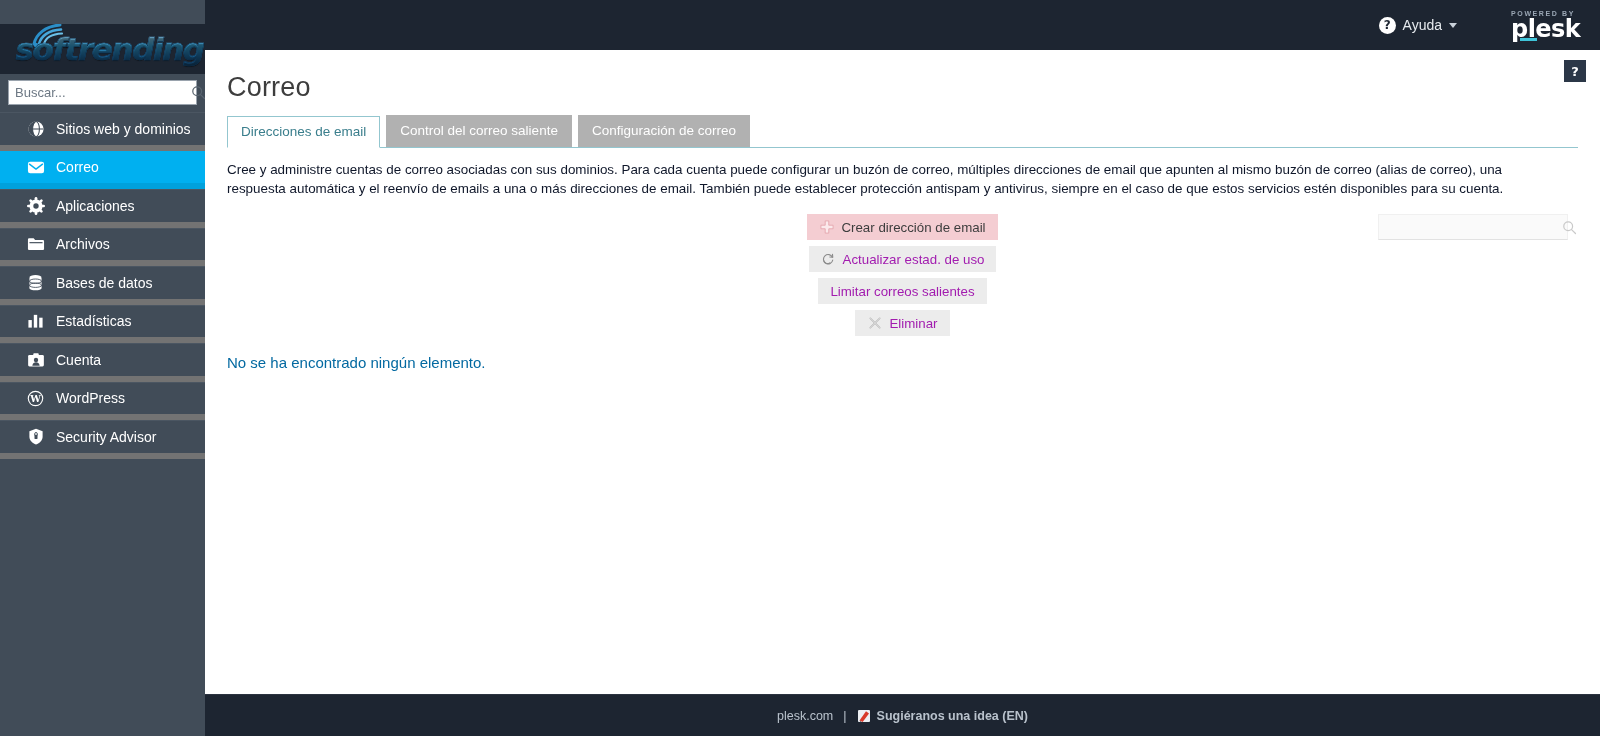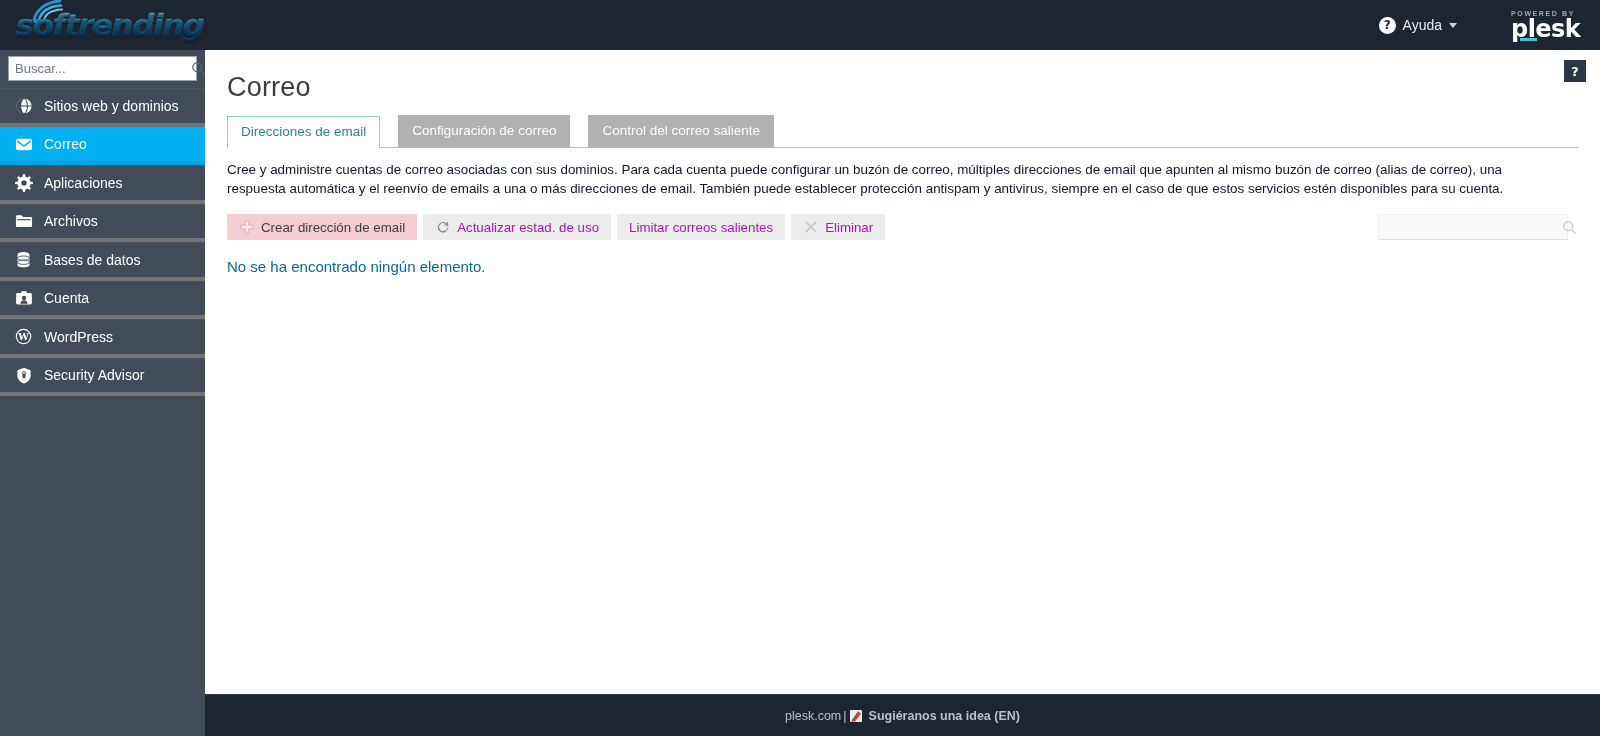--- a/index.html
+++ b/index.html
@@ -14,21 +14,21 @@
   
   #sidebar {
     width: 205px; height: 736px;
     background: #414c58;
     display: flex; flex-direction: column;
     flex: 0 0 205px;
   }
   #logo-area {
     height: 50px; background: #1d2531;
     display: flex; align-items: center; justify-content: center;
-    position: relative; overflow: hidden;
+    position: relative; overflow: hidden; margin-top: 24px;
   }
   .logo-wrap { position: relative; width: 190px; height: 48px; }
   .logo-text {
     position: absolute; left: 8px; top: 6px;
     font-family: "DejaVu Sans", sans-serif;
     font-size: 31px; font-weight: bold; font-style: italic;
     letter-spacing: -1.4px;
     background: linear-gradient(180deg,#bfe4f5 0%,#36a6dd 42%,#1e6fa8 70%,#123c63 100%);
     -webkit-background-clip: text; background-clip: text;
     color: transparent;
@@ -44,24 +44,24 @@
   }
   #side-search input {
     border: 0; outline: 0; flex: 1; font-size: 13px; color: #3b4653;
     font-family: "Liberation Sans", sans-serif; background: transparent;
   }
   #side-search input::placeholder { color: #6d7884; }
   .mag { width: 15px; height: 15px; flex: 0 0 15px; }
 
   .nav-item {
     height: 38.5px; display: flex; align-items: center;
-    padding-left: 14px; gap: 11px;
+    padding-left: 26px; gap: 11px;
     color: #ffffff; font-size: 14px;
     border-top: 1px solid #4b5662;
-    border-bottom: 4px solid #737373;
+    border-bottom: 6px solid #737373;
     cursor: pointer; user-select: none;
   }
   .nav-item.active { background: #00b0f0; border-top-color: #00b0f0; border-bottom-color: #00a1dc; }
   .nav-ico { width: 19px; height: 19px; flex: 0 0 19px; display: flex; align-items: center; justify-content: center; }
   .nav-label { line-height: 1; }
 
   
   #right { flex: 1; display: flex; flex-direction: column; height: 736px; min-width: 0; }
 
   #topbar {
@@ -87,38 +87,38 @@
   }
   #help-toggle {
     position: absolute; right: 14px; top: 10px;
     width: 22px; height: 22px; background: #2b3747; color: #fff;
     display: flex; align-items: center; justify-content: center;
     font-size: 13px; font-weight: bold; cursor: pointer;
     font-family: "DejaVu Sans", sans-serif;
   }
   #page-title { font-size: 27px; color: #3d3d3d; font-weight: normal; margin-bottom: 12px; letter-spacing: 0.2px; }
 
-  #tabs { display: flex; align-items: flex-end; gap: 18px; position: relative; }
+  #tabs { display: flex; align-items: flex-end; gap: 6px; position: relative; }
   .tab {
     padding: 7px 13px 7px 13px; font-size: 13.5px; cursor: pointer;
     border: 1px solid transparent; position: relative; line-height: 1.2;
   }
   .tab.inactive { background: #b1b1b1; color: #fff; }
   .tab.active {
     background: #fff; color: #3a7e8c; border: 1px solid #93c6cf;
     border-bottom-color: #fff; z-index: 2; margin-bottom: -1px;
   }
   #tab-rule { height: 1px; background: #93c6cf; margin-top: 0; }
 
   #desc {
     font-size: 13.4px; color: #0f172a; line-height: 1.42;
     margin: 12px 0 16px 0; max-width: 1280px;
   }
 
-  #toolbar { display: flex; align-items: center; gap: 6px; position: relative; }
+  #toolbar { display: flex; align-items: center; gap: 6px; position: relative; flex-direction: column; }
   .tbtn {
     display: flex; align-items: center; gap: 7px;
     height: 26px; padding: 0 11px; font-size: 13.3px;
     background: #ececec; color: #a21caf; cursor: pointer; user-select: none;
     border: 1px solid transparent; white-space: nowrap;
   }
   .tbtn.primary { background: #f4cdd2; color: #3d3d3d; }
   .tb-ico { width: 15px; height: 15px; flex: 0 0 15px; display: flex; align-items: center; justify-content: center; }
 
   #list-search {
@@ -128,21 +128,21 @@
     display: flex; align-items: center; padding: 0 7px;
   }
   #list-search input {
     border: 0; outline: 0; flex: 1; background: transparent;
     font-size: 13px; color: #3d3d3d; font-family: "Liberation Sans", sans-serif;
   }
   #empty-msg { font-size: 15px; color: #0369a1; margin-top: 18px; }
 
   #footer {
     height: 42px; flex: 0 0 42px; background: #1d2531;
-    display: flex; align-items: center; justify-content: center; gap: 2px;
+    display: flex; align-items: center; justify-content: center; gap: 10px;
     border-top: 1px solid #2b3340;
   }
   #footer a, #footer span { color: #b9c2cc; font-size: 12.5px; text-decoration: none; }
   .foot-sep { color: #5b6673; }
   #idea-link { display: flex; align-items: center; gap: 6px; cursor: pointer; font-weight: bold; }
   .idea-ico { width: 14px; height: 14px; flex: 0 0 14px; }
 </style>
 </head>
 <body>
 
@@ -242,20 +242,30 @@
           </g>
           <g fill="none" stroke="#414c58" stroke-width="0.9">
             <ellipse cx="9" cy="7.6" rx="6.4" ry="2.3"></ellipse>
             <ellipse cx="9" cy="11.9" rx="6.4" ry="2.3"></ellipse>
           </g>
         </svg>
       </span>
       <span class="nav-label">Bases de datos</span>
     </div>
 
+    <div class="nav-item">
+      <span class="nav-ico">
+        <svg viewBox="0 0 18 16" width="17" height="16">
+          <rect x="1.5" y="7" width="3.6" height="8" fill="#fff"></rect>
+          <rect x="7.2" y="1.5" width="3.6" height="13.5" fill="#fff"></rect>
+          <rect x="12.9" y="4.5" width="3.6" height="10.5" fill="#fff"></rect>
+        </svg>
+      </span>
+      <span class="nav-label">Estadísticas</span>
+    </div>
 
 
     <div class="nav-item">
       <span class="nav-ico">
         <svg viewBox="0 0 19 16" width="18" height="16">
           <rect x="1.2" y="2.6" width="16.6" height="12.2" rx="1.4" fill="#fff"></rect>
           <rect x="6.6" y="0.8" width="5.8" height="3" rx="1" fill="#fff"></rect>
           <circle cx="9.5" cy="8" r="2.3" fill="#414c58"></circle>
           <path d="M5.6 14 C6.1 11.2 7.6 10.4 9.5 10.4 C11.4 10.4 12.9 11.2 13.4 14 Z" fill="#414c58"></path>
         </svg>
@@ -305,22 +315,22 @@
     </div>
 
     <div id="content">
 
       <div id="help-toggle">?</div>
 
       <h1 id="page-title">Correo</h1>
 
       <div id="tabs">
         <div class="tab active">Direcciones de email</div>
+        <div class="tab inactive">Control del correo saliente</div>
         <div class="tab inactive">Configuración de correo</div>
-        <div class="tab inactive">Control del correo saliente</div>
       </div>
       <div id="tab-rule"></div>
 
       <p id="desc">Cree y administre cuentas de correo asociadas con sus dominios. Para cada cuenta puede configurar un buzón de correo, múltiples direcciones de email que apunten al mismo buzón de correo (alias de correo), una respuesta automática y el reenvío de emails a una o más direcciones de email. También puede establecer protección antispam y antivirus, siempre en el caso de que estos servicios estén disponibles para su cuenta.</p>
 
       <div id="toolbar">
 
         <div class="tbtn primary">
           <span class="tb-ico">
             <svg viewBox="0 0 15 15" width="14" height="14">

